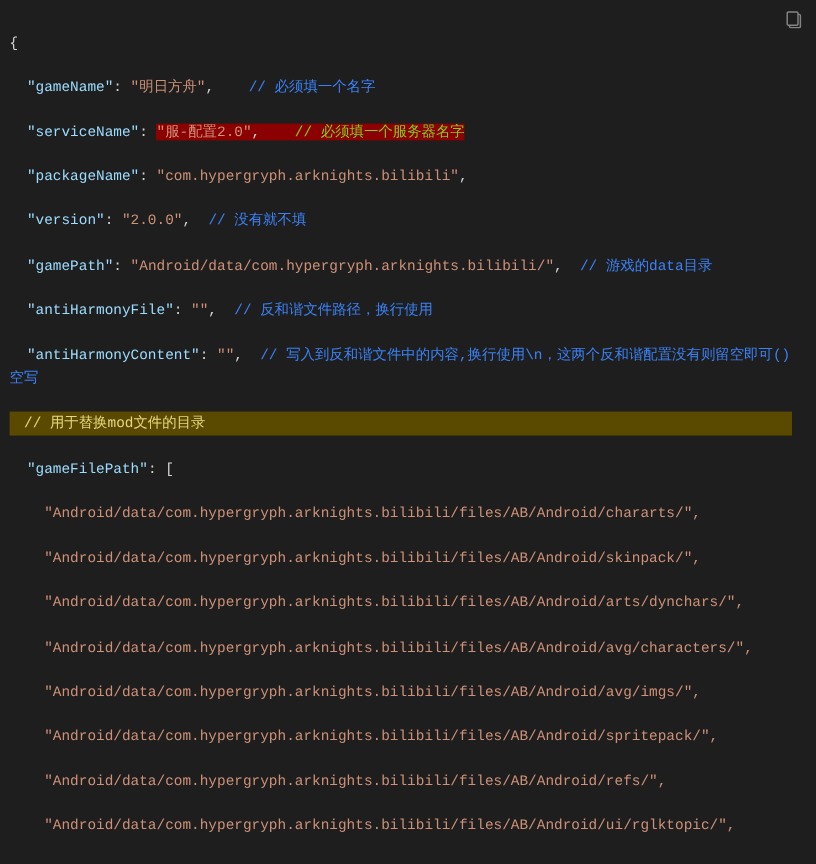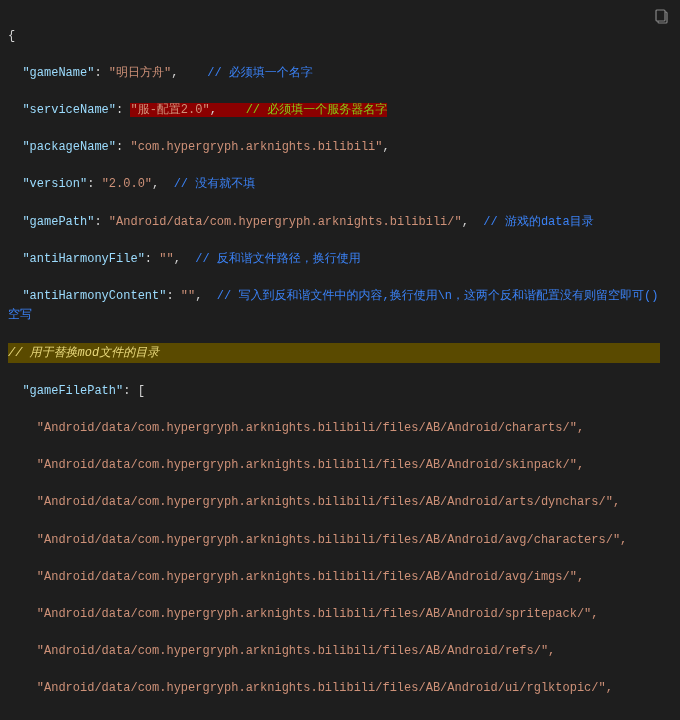--- a/index.html
+++ b/index.html
@@ -55,22 +55,21 @@
       display: inline;
     }
     .bracket { color: #d4d4d4; }
     .punctuation { color: #d4d4d4; }
     .line { display: block; }
 
     .block-comment-yellow {
       display: block;
       background-color: #5a4a00;
       color: #e8d87a;
-      padding: 1px 0;
-      font-style: italic;
+      padding: 1px 12px;
     }
   </style>
 </head>
 <body>
 
 <div class="container">
 
   <div class="copy-icon-wrap">
     <svg viewBox="0 0 16 16" xmlns="http://www.w3.org/2000/svg">
       <rect x="4" y="4" width="9" height="11" rx="1" fill="none" stroke="#858585" stroke-width="1.2"></rect>

